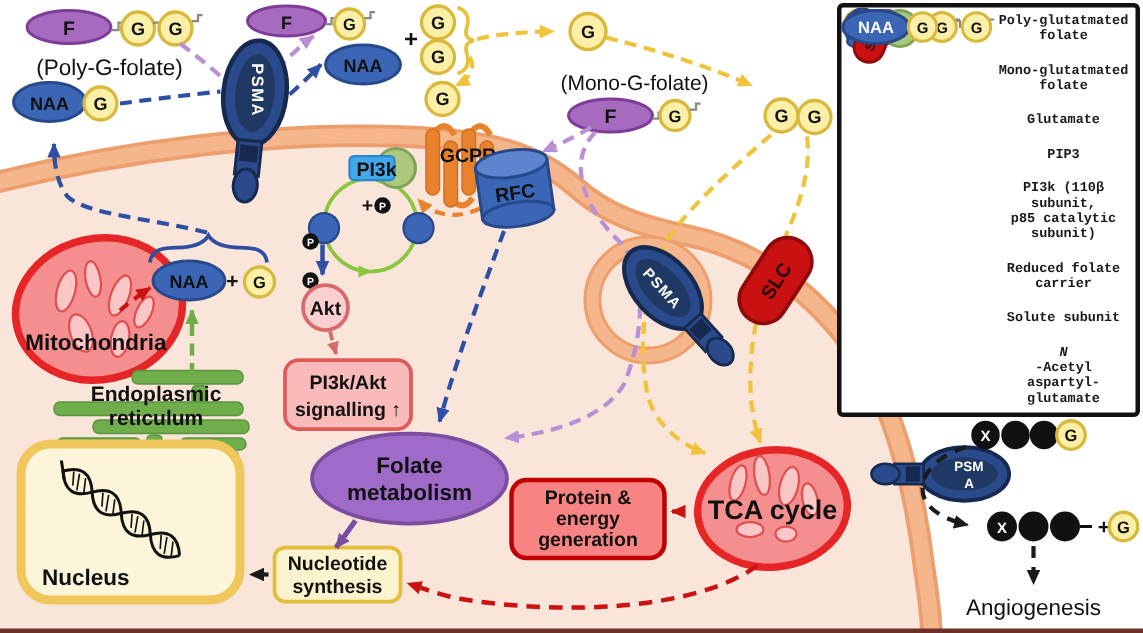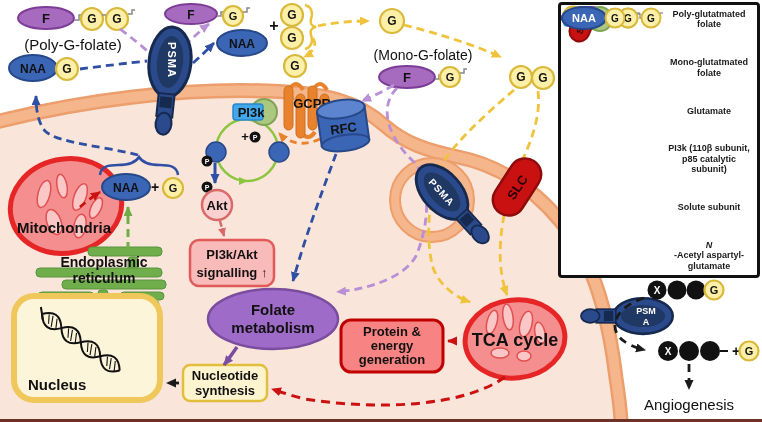--- a/index.html
+++ b/index.html
@@ -8,21 +8,21 @@
   #fig svg{position:absolute;left:0;top:0;}
   svg text{user-select:none;}
   .b{font-weight:bold;}
   
   #legend{position:absolute;left:558px;top:2px;width:202px;height:276px;background:#fff;
           border:3.5px solid #111;border-radius:4px;box-sizing:border-box;
           display:flex;flex-direction:column;justify-content:space-between;
           padding:4px 4px 4px 2px;}
   .lrow{display:flex;align-items:center;}
   .licon{flex:1;display:flex;justify-content:flex-end;align-items:center;padding-right:2px;}
-  .lcap{width:88px;text-align:center;font-size:9px;line-height:1.15;font-weight:bold;color:#1a1a1a;}
+  .lcap{width:88px;text-align:center;font-size:9px;line-height:1.15;font-weight:bold;color:#1a1a1a;font-family:Liberation Mono, monospace;}
   .lcap span{display:block;}
   .lcap i{display:block;font-weight:bold;}
 </style>
 </head>
 <body>
 
 <div id="fig">
 <svg width="762" height="422" viewBox="0 0 762 422">
   <defs>
     <marker id="mBlue" markerUnits="userSpaceOnUse" markerWidth="12" markerHeight="10" refX="9" refY="4.5" orient="auto">
@@ -378,30 +378,56 @@
         <circle cx="12" cy="11.5" r="10" fill="#FCF0A8" stroke="#D9B93C" stroke-width="2"></circle>
         <text x="12" y="15.5" text-anchor="middle" font-size="11" font-weight="bold" fill="#111">G</text>
       </svg>
     </div>
     <div class="lcap">
           <span>Glutamate</span>
         </div>
   </div>
   <div class="lrow">
     <div class="licon">
+      <svg width="26" height="24">
+        <circle cx="14" cy="10" r="9.5" fill="#3A66B5" stroke="#27498A" stroke-width="1.5"></circle>
+        <circle cx="7" cy="18" r="4.5" fill="#111"></circle>
+        <text x="7" y="20.5" text-anchor="middle" font-size="6" font-weight="bold" fill="#fff">P</text>
+      </svg>
+    </div>
+    <div class="lcap">
+          <span>PIP3</span>
+        </div>
+  </div>
+  <div class="lrow">
+    <div class="licon">
       <svg width="54" height="28">
         <circle cx="39" cy="14" r="12" fill="#ABC87E" stroke="#7FA458" stroke-width="2"></circle>
         <rect x="3" y="7" width="27" height="14" rx="3" fill="#41A8EC" stroke="#2B87C8" stroke-width="1.5"></rect>
         <text x="24" y="18.5" text-anchor="middle" font-size="12" font-weight="bold" fill="#111">PI3k</text>
       </svg>
     </div>
     <div class="lcap">
           <span>PI3k (110β subunit,</span>
           <span>p85 catalytic</span>
           <span>subunit)</span>
+        </div>
+  </div>
+  <div class="lrow">
+    <div class="licon">
+      <svg width="32" height="30">
+        <rect x="4" y="7" width="24" height="16" fill="#3A66B5" stroke="#27498A" stroke-width="1.5"></rect>
+        <ellipse cx="16" cy="23" rx="12" ry="4.5" fill="#3A66B5" stroke="#27498A" stroke-width="1.5"></ellipse>
+        <ellipse cx="16" cy="7" rx="12" ry="5" fill="#5D85CF" stroke="#27498A" stroke-width="1.5"></ellipse>
+        <text x="16" y="19" text-anchor="middle" font-size="8" font-weight="bold" fill="#13234A">RFC</text>
+      </svg>
+    </div>
+    <div class="lcap">
+          <span>Reduced folate</span>
+          <span>carrier</span>
         </div>
   </div>
   <div class="lrow">
     <div class="licon">
       <svg width="42" height="40">
         <g transform="translate(21,20) rotate(22)">
               <rect x="-10" y="-17" width="20" height="34" rx="10" fill="#C91111" stroke="#8F0B0B" stroke-width="2"></rect>
             </g>
         <text transform="translate(21,20) rotate(-68)" x="0" y="3.5" text-anchor="middle" font-size="9" font-weight="bold" fill="#2B0000">SLC</text>
       </svg>

